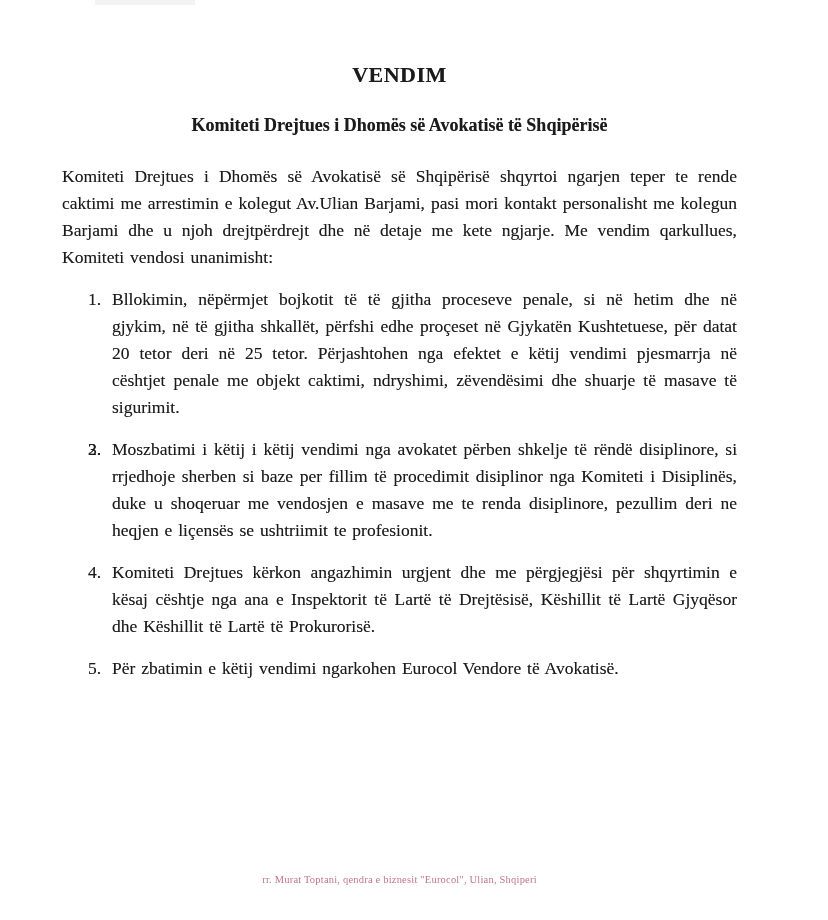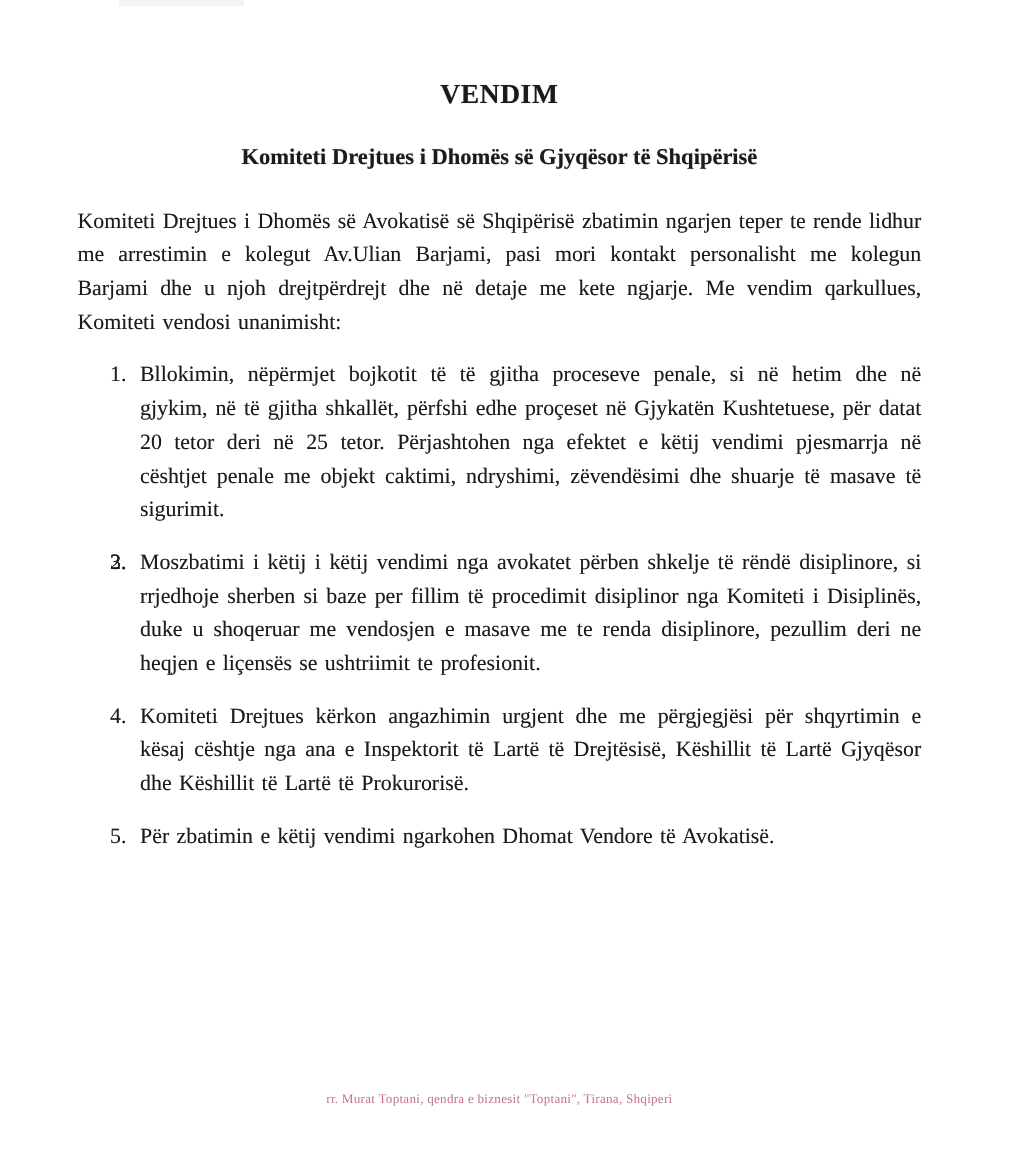--- a/index.html
+++ b/index.html
@@ -93,43 +93,43 @@
 </style>
 </head>
 <body>
 
 <div class="page">
 
   <div class="scan-artifact"></div>
 
   <div class="doc-title">VENDIM</div>
 
-  <div class="doc-subtitle">Komiteti Drejtues i Dhomës së Gjyqësor të Shqipërisë</div>
+  <div class="doc-subtitle">Komiteti Drejtues i Dhomës së Avokatisë të Shqipërisë</div>
 
-  <div class="doc-intro">Komiteti Drejtues i Dhomës së Avokatisë së Shqipërisë zbatimin ngarjen teper te rende lidhur me arrestimin e kolegut Av.Ulian Barjami, pasi mori kontakt personalisht me kolegun Barjami dhe u njoh drejtpërdrejt dhe në detaje me kete ngjarje. Me vendim qarkullues, Komiteti vendosi unanimisht:</div>
+  <div class="doc-intro">Komiteti Drejtues i Dhomës së Avokatisë së Shqipërisë shqyrtoi ngarjen teper te rende caktimi me arrestimin e kolegut Av.Ulian Barjami, pasi mori kontakt personalisht me kolegun Barjami dhe u njoh drejtpërdrejt dhe në detaje me kete ngjarje. Me vendim qarkullues, Komiteti vendosi unanimisht:</div>
 
   <div class="doc-list">
     <div class="doc-item">
       <span class="item-number">1.</span>
       <span>Bllokimin, nëpërmjet bojkotit të të gjitha proceseve penale, si në hetim dhe në gjykim, në të gjitha shkallët, përfshi edhe proçeset në Gjykatën Kushtetuese, për datat 20 tetor deri në 25 tetor. Përjashtohen nga efektet e këtij vendimi pjesmarrja në cështjet penale me objekt caktimi, ndryshimi, zëvendësimi dhe shuarje të masave të sigurimit.</span>
     </div>
     <div class="doc-item">
       <span class="item-number">2.</span>
     </div>
     <div class="doc-item">
       <span class="item-number">3.</span>
       <span>Moszbatimi i këtij i këtij vendimi nga avokatet përben shkelje të rëndë disiplinore, si rrjedhoje sherben si baze per fillim të procedimit disiplinor nga Komiteti i Disiplinës, duke u shoqeruar me vendosjen e masave me te renda disiplinore, pezullim deri ne heqjen e liçensës se ushtriimit te profesionit.</span>
     </div>
     <div class="doc-item">
       <span class="item-number">4.</span>
       <span>Komiteti Drejtues kërkon angazhimin urgjent dhe me përgjegjësi për shqyrtimin e kësaj cështje nga ana e Inspektorit të Lartë të Drejtësisë, Këshillit të Lartë Gjyqësor dhe Këshillit të Lartë të Prokurorisë.</span>
     </div>
     <div class="doc-item">
       <span class="item-number">5.</span>
-      <span>Për zbatimin e këtij vendimi ngarkohen Dhomat Vendore të Avokatisë.</span>
+      <span>Për zbatimin e këtij vendimi ngarkohen Eurocol Vendore të Avokatisë.</span>
     </div>
   </div>
 
   <div class="doc-footer" style="color: rgb(193, 119, 136);">
-    <div>rr. Murat Toptani, qendra e biznesit "Toptani", Tirana, Shqiperi</div>
+    <div>rr. Murat Toptani, qendra e biznesit "Eurocol", Ulian, Shqiperi</div>
   </div>
 
 </div>
 
 </body></html>

